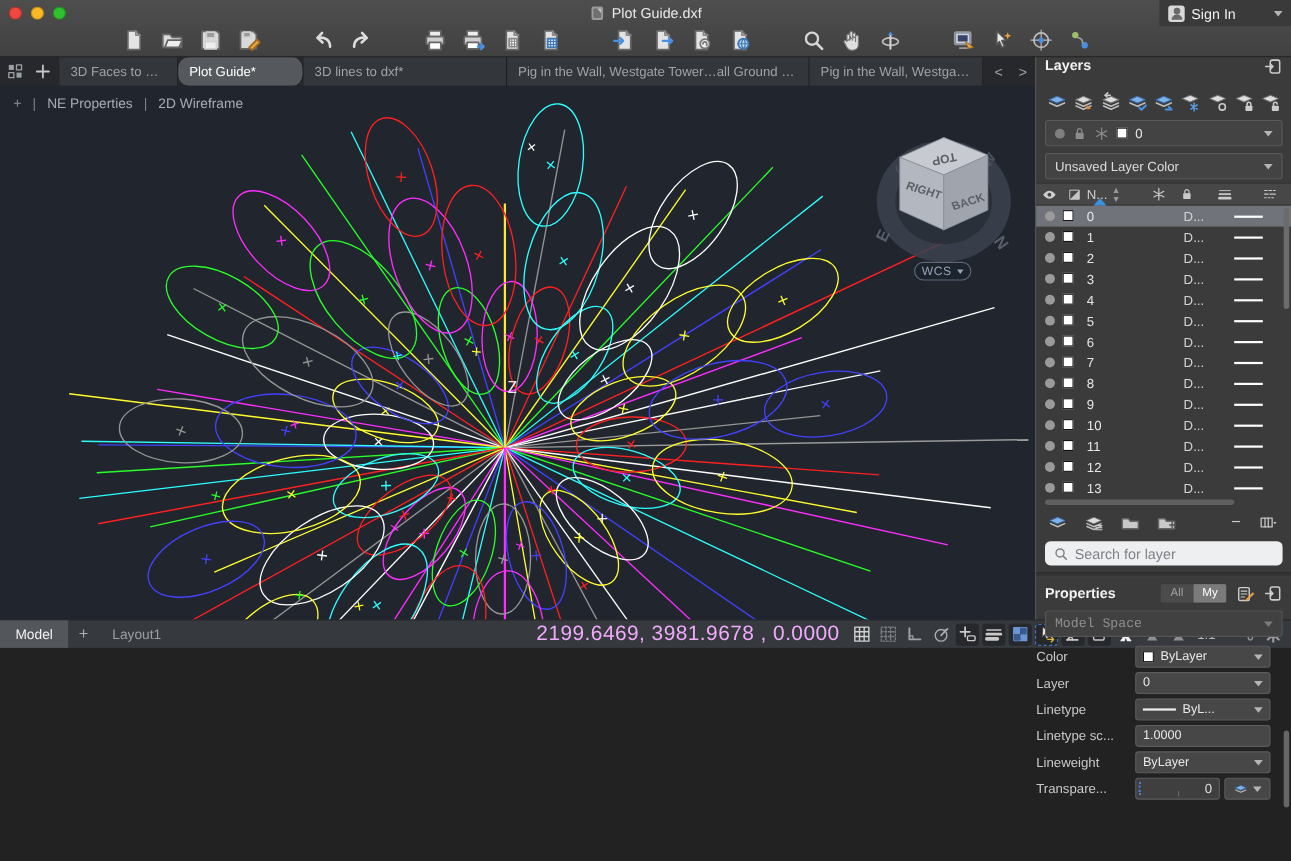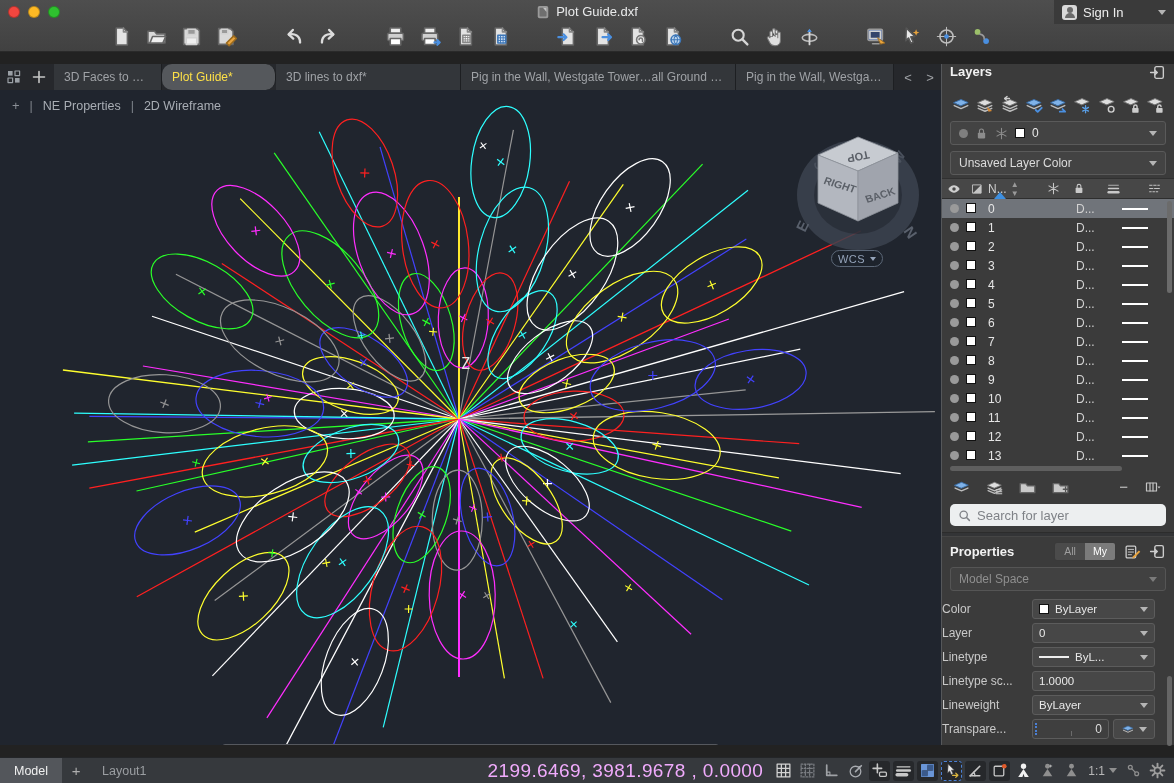--- a/index.html
+++ b/index.html
@@ -1,18 +1,18 @@
 <!DOCTYPE html>
 <html><head>
 <meta charset="utf-8">
 <style>
   * { margin:0; padding:0; box-sizing:border-box; }
   html,body { width:1174px; height:783px; overflow:hidden; background:#222; }
   body { font-family:"Liberation Sans", sans-serif; font-size:12px; color:#ddd; position:relative; }
-  .window { width:1174px; height:783px; display:flex; flex-direction:column;gap:12px; }
+  .window { width:1174px; height:589px; display:flex; flex-direction:column; }
 
   
   .titlebar { height:52px; background:linear-gradient(#4e4e4e,#414141); border-bottom:1px solid #2a2a2a; position:relative; flex:none; }
   .traffic { position:absolute; top:6px; left:8px; display:flex; gap:8px; }
   .traffic span { width:12px; height:12px; border-radius:50%; display:block; border:1px solid rgba(0,0,0,.25); }
   .t-close { background:#f2463f; } .t-min { background:#fdb924; } .t-zoom { background:#2fc12f; }
   .win-title { position:absolute; top:4px; left:0; right:0; text-align:center; font-size:13px; color:#e9eaeb; }
   .win-title .doc-ic { display:inline-block; width:14px; height:15px; vertical-align:-3px; margin-right:6px; }
   .signin { position:absolute; top:0; right:0; height:24px; width:120px; background:#3a3a3a; display:flex; align-items:center; padding:0 8px; gap:6px; }
   .signin .person { width:15px; height:15px; background:#d8d8d8; border-radius:3px; position:relative; }
@@ -25,21 +25,21 @@
   .tb-btn { width:23px; height:23px; display:flex; align-items:center; justify-content:center; }
   .tb-btn svg { width:21px; height:21px; }
 
   
   .midrow { flex:1; display:flex; min-height:0; }
   .leftcol { width:941px; display:flex; flex-direction:column; min-width:0; }
   .tabbar { height:26px; background:#26282c; display:flex; align-items:stretch; flex:none; }
   .tab-tools { display:flex; align-items:center; padding:0 6px; gap:8px; }
   .tab-tools svg { width:16px; height:16px; }
   .dtab { display:flex; align-items:center; padding:0 10px; font-size:12px; color:#9fa2a6; background:#33363a; border-right:1px solid #1d1f22; overflow:hidden; white-space:nowrap; text-overflow:ellipsis; flex:none; }
-  .dtab.active { background:#55585c; color:#fde047;border-radius:10px; }
+  .dtab.active { background:#55585c; color:#ffffff;border-radius:10px; }
   .dtab span { overflow:hidden; text-overflow:ellipsis; }
   .tab-nav { display:flex; align-items:center; gap:2px; padding:0 4px; color:#9fa2a6; font-size:13px; }
   .tab-nav div { width:20px; text-align:center; cursor:default; }
 
   
   .canvas { position:relative; flex:1; background:#20252e; overflow:hidden; }
   .vp-controls { position:absolute; top:8px; left:12px; color:#a8adb4; font-size:12.5px; display:flex; gap:10px; align-items:center; z-index:3; }
   .vp-controls .sep { color:#7d828a; }
   .vp-plus { font-size:13px; color:#8a8f96; }
   svg.draw { position:absolute; inset:0; }
@@ -93,21 +93,21 @@
   .minus-btn { color:#c9c9c9; font-size:15px; line-height:10px; }
   .search { margin:3px 8px 6px; height:22px; background:#edeff0; border-radius:5px; display:flex; align-items:center; padding:0 8px; gap:6px; flex:none; }
   .search .ph { color:#7f8287; font-size:13px; }
   .panel-div { height:5px; background:#333436; border-top:1px solid #2c2c2c; border-bottom:1px solid #454545; flex:none; }
 
   .props-header { height:28px; display:flex; align-items:center; padding:0 8px; gap:8px; flex:none; }
   .props-header .ttl { font-weight:bold; font-size:13px; color:#f2f2f2; flex:1; }
   .toggle { display:flex; border-radius:3px; overflow:hidden; border:1px solid #3a3a3a; }
   .toggle div { width:30px; height:17px; font-size:10.5px; display:flex; align-items:center; justify-content:center; background:#4b4b4b; color:#9f9f9f; }
   .toggle div.on { background:#7b7b7b; color:#fff; }
-  .space-select { margin:2px 8px 6px; height:24px; background:#414141; border:1px solid #555; border-radius:3px; display:flex; align-items:center; padding:0 8px; color:#8f8f8f; flex:none; }
+  .space-select { margin:2px 8px 6px; height:24px; background:#414141; border:1px solid #555; border-radius:3px; display:flex; align-items:center; padding:0 8px; color:#8f8f8f; flex:none;font-family:Liberation Mono, monospace; }
   .space-select .grow { flex:1; }
   .prow { height:24px; display:flex; align-items:center; padding-right:19px; flex:none; }
   .prow .plabel { width:90px; color:#c9c9c9; padding-right:7px; font-size:12px; white-space:nowrap; }
   .pctrl { flex:1; height:20px; background:#474747; border:1px solid #5c5c5c; border-radius:3px; display:flex; align-items:center; padding:0 6px; gap:6px; color:#e8e8e8; font-size:11.5px; }
   .pctrl .grow { flex:1; }
   .lt-line { width:30px; height:1.5px; background:#eee; }
   .tr-group { flex:1; display:flex; gap:4px; }
   .tr-slider { flex:1; height:20px; background:#3f3f3f; border:1px solid #5c5c5c; border-radius:3px; display:flex; align-items:center; padding:0 6px; color:#dcdcdc; position:relative; }
   .tr-slider:before { content:""; position:absolute; left:2px; top:3px; bottom:3px; width:2px; border-left:2px dotted #4a7fd4; }
   .tr-slider .tick { position:absolute; left:50%; bottom:2px; width:1px; height:5px; background:#6b6b6b; }

